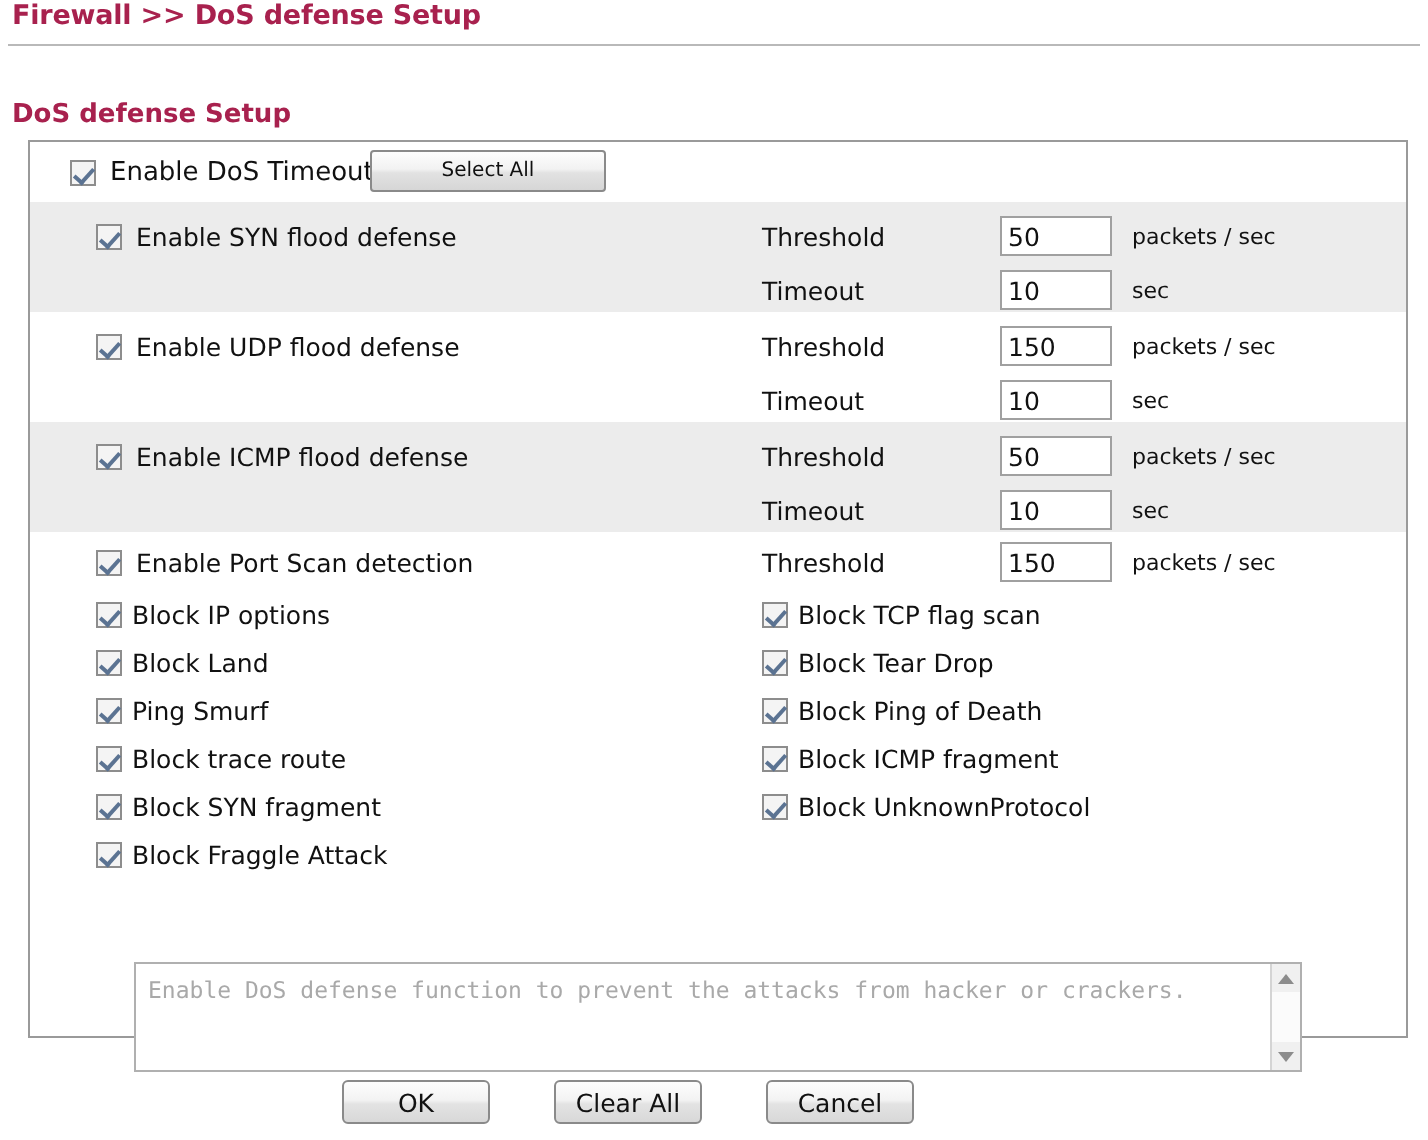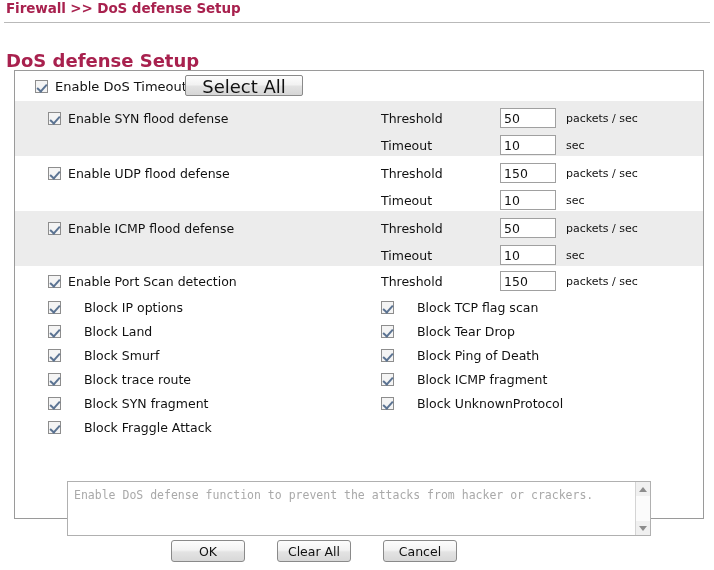--- a/index.html
+++ b/index.html
@@ -40,21 +40,21 @@
     width: 706px;
     height: 1px;
     background: #b9b9b9;
   }
 
   
   .section-title {
     position: absolute;
     left: 6px;
     top: 50px;
-    font-size: 18px;
+    font-size: 13px;
     font-weight: bold;
     color: #A8214E;
     white-space: nowrap;
   }
 
   
   .panel {
     position: absolute;
     left: 14px;
     top: 70px;
@@ -117,21 +117,21 @@
   .master-cb { left: 20px; top: 8px; }
   .master-cb .cb-label { font-size: 13px; }
 
   .select-all {
     position: absolute;
     left: 185px;
     top: 75px;
     width: 118px;
     height: 21px;
     font-family: "DejaVu Sans", "Liberation Sans", sans-serif;
-    font-size: 18px;
+    font-size: 10px;
     color: #111;
     background: linear-gradient(to bottom, #fdfdfd 0%, #f2f2f2 45%, #e2e2e2 55%, #d6d6d6 100%);
     border: 1px solid #8a8a8a;
     border-radius: 2px;
     box-sizing: border-box;
     cursor: pointer;
     padding: 0;
   }
 
   
@@ -189,21 +189,21 @@
   }
   .block-col {
     position: absolute;
     top: 0;
   }
   .col-left  { left: 33px; }
   .col-right { left: 366px; }
   .block-item {
     display: flex;
     align-items: center;
-    gap: 23px;
+    gap: 5px;
     height: 24px;
     white-space: nowrap;
   }
 
   
   .desc-wrap {
     position: absolute;
     left: 52px;
     top: 385px;
     width: 584px;
@@ -373,21 +373,21 @@
         <div class="block-item">
           <span class="cb"></span>
           <span class="cb-label">Block IP options</span>
         </div>
         <div class="block-item">
           <span class="cb"></span>
           <span class="cb-label">Block Land</span>
         </div>
         <div class="block-item">
           <span class="cb"></span>
-          <span class="cb-label">Block Smurf</span>
+          <span class="cb-label">Ping Smurf</span>
         </div>
         <div class="block-item">
           <span class="cb"></span>
           <span class="cb-label">Block trace route</span>
         </div>
         <div class="block-item">
           <span class="cb"></span>
           <span class="cb-label">Block SYN fragment</span>
         </div>
         <div class="block-item">

